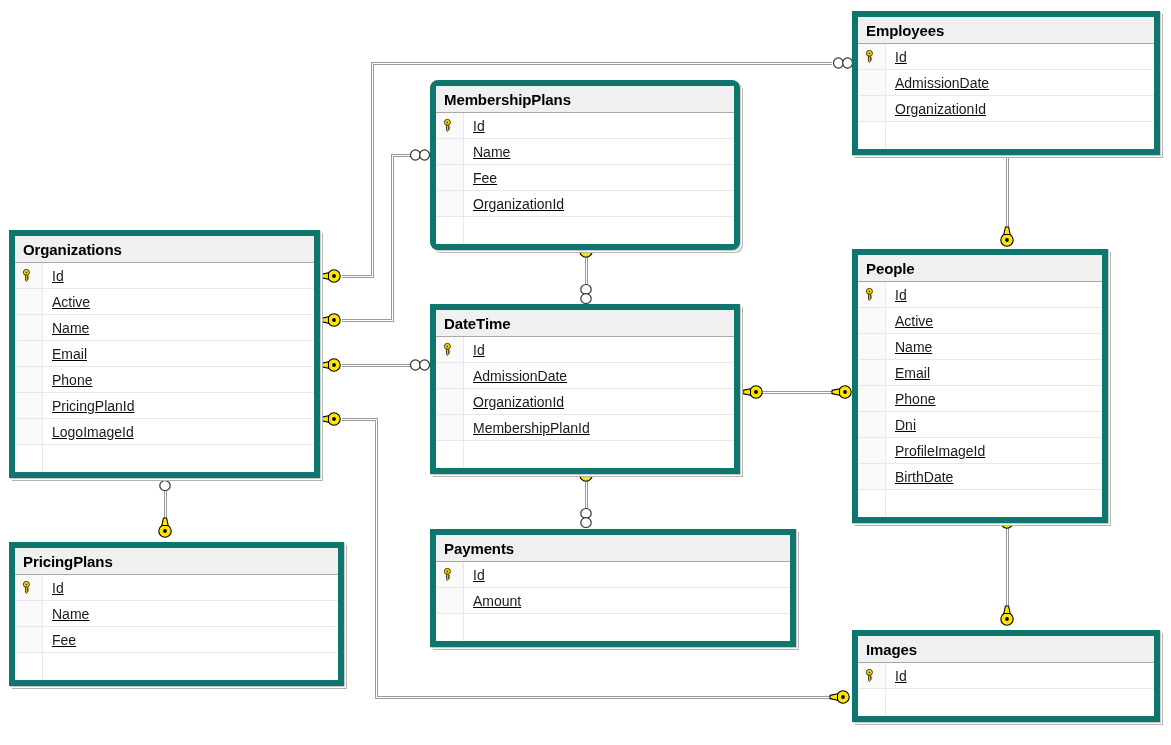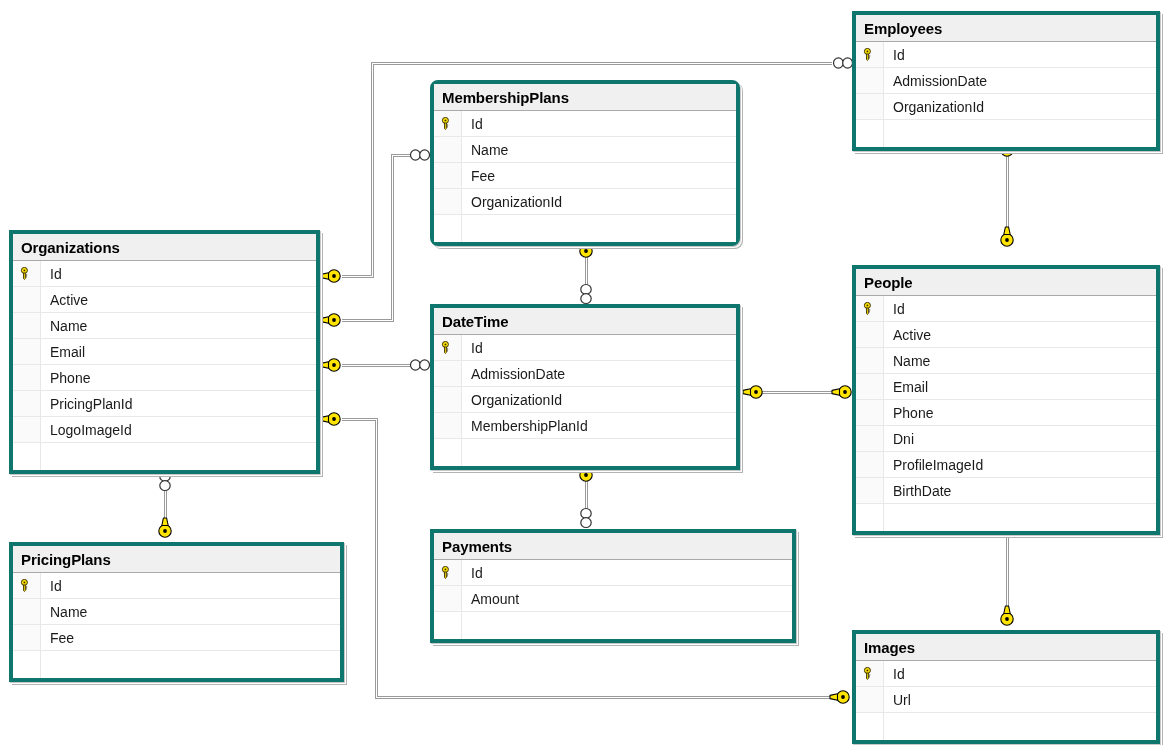--- a/index.html
+++ b/index.html
@@ -26,21 +26,21 @@
     top: 0;
     width: 1171px;
     height: 745px;
     z-index: 1;
   }
   
   .entity {
     position: absolute;
     z-index: 5;
     background: #eab308;
-    border: 4px solid #0f766e;
+    border: 6px solid #0f766e;
     box-shadow: 1px 1px 0 0 #c8c8c8, 2px 2px 0 0 #ffffff, 3px 3px 0 0 #b4b4b4;
     box-sizing: border-box;
   }
   .entity-header {
     height: 27px;
     background: #f0f0f0;
     border-bottom: 1px solid #a9a9a9;
     display: flex;
     align-items: center;
     padding-left: 8px;
@@ -49,20 +49,21 @@
   .entity-title {
     font-size: 15px;
     font-weight: bold;
     color: #000000;
     letter-spacing: -0.1px;
     white-space: nowrap;
   }
   .entity-body {
     background: #ffffff;
     padding: 0;
+    text-decoration: underline;
   }
   .field-row {
     display: flex;
     align-items: center;
     height: 26px;
     border-bottom: 1px solid #e8e8e8;
     box-sizing: border-box;
   }
   .field-row:last-child {
     border-bottom: none;
@@ -310,21 +311,21 @@
           <div class="field-row">
             <div class="field-keycell"></div>
             <div class="field-name">LogoImageId</div>
           </div>
           <div class="field-row filler">
             <div class="field-keycell"></div>
             <div class="field-name"></div>
           </div>
         </div>
       </div>
-      <div class="entity" style="left: 852px; top: 249px; width: 308px; margin-top: 16px;">
+      <div class="entity" style="left: 852px; top: 249px; width: 256px;">
         <div class="entity-header">
           <span class="entity-title">People</span>
         </div>
         <div class="entity-body">
           <div class="field-row">
             <div class="field-keycell">
               <svg class="key-ico" viewBox="0 0 13 13" xmlns="http://www.w3.org/2000/svg">
                 <circle cx="4.4" cy="3.4" r="3.0" fill="#ffe400" stroke="#3a3000" stroke-width="1"></circle>
                 <circle cx="4.4" cy="3.4" r="0.95" fill="#3a3000"></circle>
                 <path d="M 3.5 6.0 L 5.3 6.0 L 5.3 11.6 L 4.4 12.4 L 3.5 11.6 Z" fill="#ffe400" stroke="#3a3000" stroke-width="0.9" stroke-linejoin="round"></path>
@@ -471,24 +472,20 @@
               <svg class="key-ico" viewBox="0 0 13 13" xmlns="http://www.w3.org/2000/svg">
                 <circle cx="4.4" cy="3.4" r="3.0" fill="#ffe400" stroke="#3a3000" stroke-width="1"></circle>
                 <circle cx="4.4" cy="3.4" r="0.95" fill="#3a3000"></circle>
                 <path d="M 3.5 6.0 L 5.3 6.0 L 5.3 11.6 L 4.4 12.4 L 3.5 11.6 Z" fill="#ffe400" stroke="#3a3000" stroke-width="0.9" stroke-linejoin="round"></path>
                 <path d="M 5.3 8.0 L 7.2 8.0" stroke="#3a3000" stroke-width="1"></path>
                 <path d="M 5.3 9.9 L 6.9 9.9" stroke="#3a3000" stroke-width="1"></path>
               </svg>
             </div>
             <div class="field-name">Id</div>
           </div>
-          <div class="field-row">
-            <div class="field-keycell"></div>
-            <div class="field-name">Url</div>
-          </div>
           <div class="field-row filler">
             <div class="field-keycell"></div>
             <div class="field-name"></div>
           </div>
         </div>
       </div>
     </div>
 
 </div>
 

